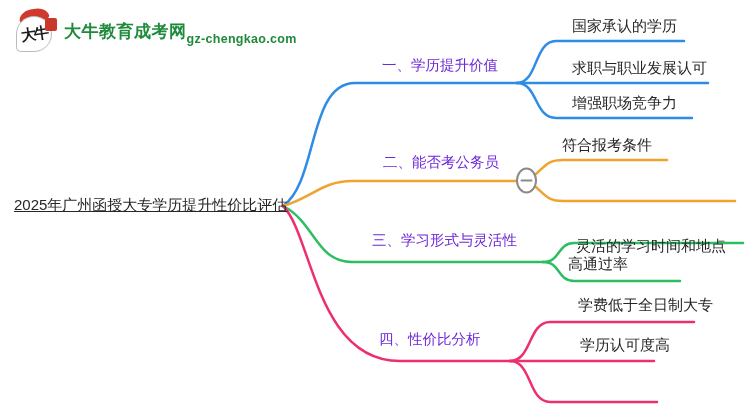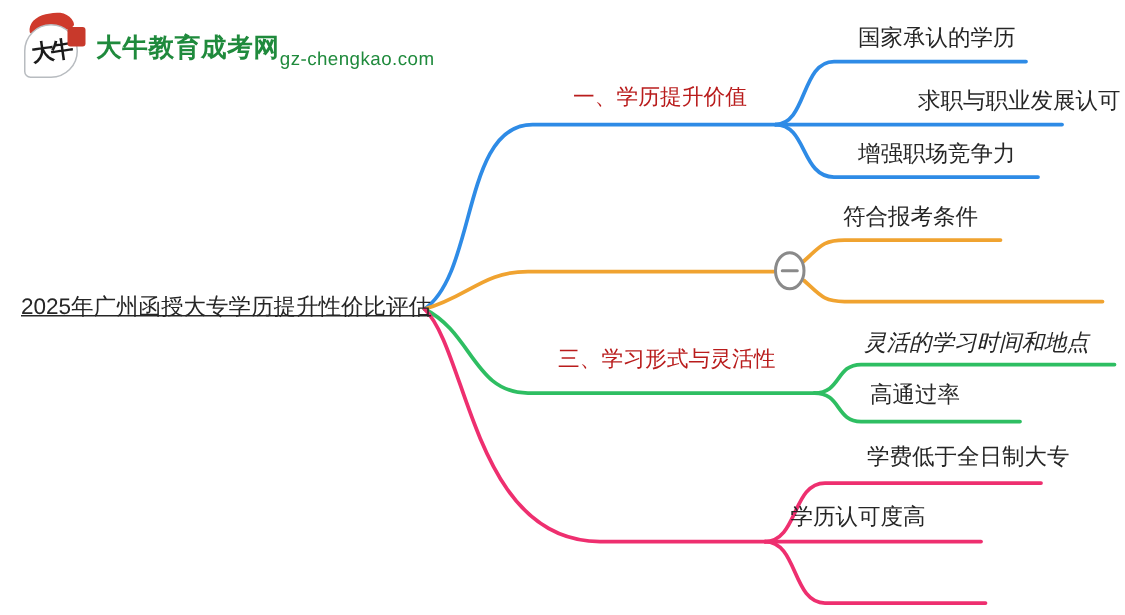--- a/index.html
+++ b/index.html
@@ -3,21 +3,21 @@
 <meta charset="utf-8">
 <style>
   html,body{margin:0;padding:0;background:#ffffff;}
   .canvas{
     position:relative;width:750px;height:410px;background:#ffffff;overflow:hidden;
     font-family:"Liberation Sans","DejaVu Sans",sans-serif;color:#2a2a2a;
   }
   .connectors{position:absolute;left:0;top:0;}
   .node{position:absolute;white-space:nowrap;line-height:1.2;cursor:default;}
   .root-node{font-size:15px;color:#262626;text-decoration:underline;}
-  .branch-node{font-size:14.5px;color:#b91c1c;}
+  .branch-node{font-size:14.5px;color:#6d28d9;}
   .child-node{font-size:15px;color:#262626;}
   
   .logo{position:absolute;left:14px;top:9px;display:flex;align-items:center;gap:6px;}
   .logo-icon{position:relative;width:44px;height:48px;}
   .bubble{
     position:absolute;left:2px;top:7px;width:34px;height:34px;background:#fff;
     border:1.5px solid #b8bcc0;border-radius:50% 50% 50% 12%;
     display:flex;align-items:center;justify-content:center;
   }
   .bubble-text{
@@ -27,21 +27,21 @@
   .hat{
     position:absolute;left:5px;top:0px;width:30px;height:13px;background:#cf3a2c;
     border-radius:50% 50% 45% 45% / 90% 90% 30% 30%;transform:rotate(-10deg);
   }
   .seal{
     position:absolute;left:31px;top:9px;width:12px;height:13px;background:#c8392b;
     border-radius:2px;
   }
   .logo-text{display:flex;flex-direction:row;justify-content:flex-start;}
   .logo-title{font-weight:bold;font-size:17px;letter-spacing:0.5px;}
-  .logo-domain{font-weight:normal;font-size:12.5px;letter-spacing:0.3px;margin-top:12px;}
+  .logo-domain{font-weight:bold;font-size:12.5px;letter-spacing:0.3px;margin-top:12px;}
 </style>
 </head>
 <body>
 
 <div class="canvas">
 
   <svg class="connectors" width="750" height="410" viewBox="0 0 750 410" fill="none" stroke-width="2.5" stroke-linecap="round">
 
     <path d="M283,206 C318,182 308,83 355,83 L517,83" stroke="#2e8be6"></path>
     <path d="M517,83 C538,83 534,41 556,41 L684,41" stroke="#2e8be6"></path>
@@ -77,27 +77,29 @@
     </span>
     <span class="logo-text">
       <span class="logo-title" style="color: rgb(31, 138, 60);">大牛教育成考网</span>
       <span class="logo-domain" style="color: rgb(31, 138, 60);">gz-chengkao.com</span>
     </span>
   </a>
 
   <div class="node root-node" style="left:14px;top:196px;">2025年广州函授大专学历提升性价比评估</div>
 
   <div class="node branch-node" style="left:382px;top:57px;">一、学历提升价值</div>
+  <div class="node branch-node" style="left:383px;top:154px;">二、能否考公务员</div>
   <div class="node branch-node" style="left:372px;top:232px;font-family:Liberation Serif, serif;">三、学习形式与灵活性</div>
+  <div class="node branch-node" style="left:379px;top:331px;">四、性价比分析</div>
 
   <div class="node child-node" style="left:572px;top:17px;">国家承认的学历</div>
-  <div class="node child-node" style="left:572px;top:59px;margin-left:40px;">求职与职业发展认可</div>
+  <div class="node child-node" style="left:572px;top:59px;">求职与职业发展认可</div>
   <div class="node child-node" style="left:572px;top:94px;">增强职场竞争力</div>
 
   <div class="node child-node" style="left:562px;top:136px;">符合报考条件</div>
 
-  <div class="node child-node" style="left:576px;top:220px;font-style:italic;">灵活的学习时间和地点</div>
-  <div class="node child-node" style="left:580px;top:255px;">高通过率</div>
+  <div class="node child-node" style="left:576px;top:237px;">灵活的学习时间和地点</div>
+  <div class="node child-node" style="left:568px;top:255px;">高通过率</div>
 
   <div class="node child-node" style="left:559px;top:296px;margin-left:19px;">学费低于全日制大专</div>
-  <div class="node child-node" style="left:527px;top:336px;text-align:right;">学历认可度高</div>
+  <div class="node child-node" style="left:580px;top:336px;text-align:right;">学历认可度高</div>
 
 </div>
 
 </body></html>

